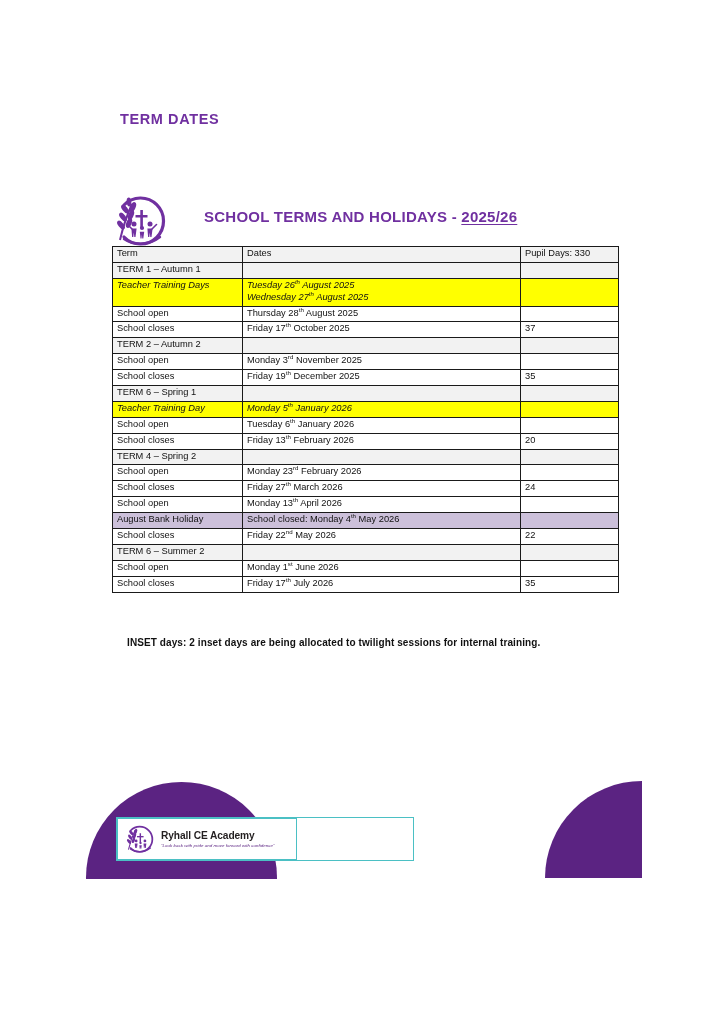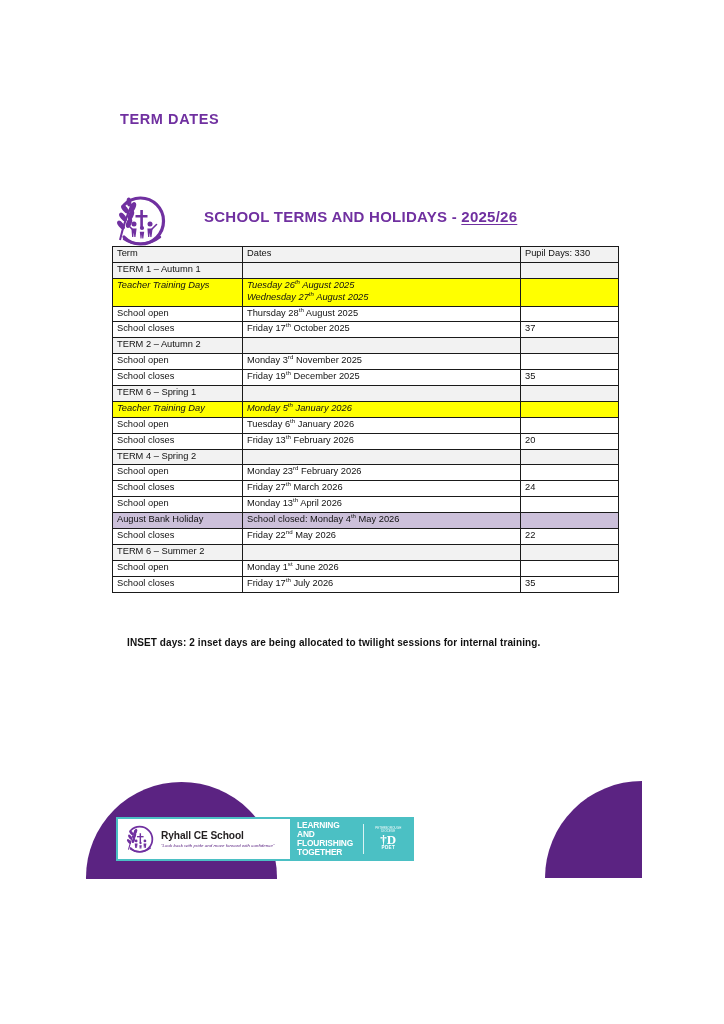--- a/index.html
+++ b/index.html
@@ -377,30 +377,17 @@
       <g fill="#7030A0">
         <circle cx="24" cy="31" r="2.5"></circle>
         <path d="M21.4 35.5 h5.2 l-1.1 8.5 h-1.2 l-0.5-4.6 -0.5 4.6 h-1.2 z"></path>
         <circle cx="40" cy="31" r="2.5"></circle>
         <path d="M37.4 35.5 h5.2 l-1.1 8.5 h-1.2 l-0.5-4.6 -0.5 4.6 h-1.2 z"></path>
         <circle cx="32" cy="35" r="2.1"></circle>
         <path d="M29.8 38.8 h4.4 l-0.9 6.6 h-1 l-0.4-3.6 -0.4 3.6 h-1 z"></path>
       </g>
     </svg>
     <div id="logo-words">
-      <div id="school-name">Ryhall CE School</div>
+      <div id="school-name">Ryhall CE Academy</div>
       <div id="school-strap">“Look back with pride and move forward with confidence”</div>
     </div>
   </div>
-  <div id="logo-teal">
-    <div id="trust-motto">
-      <div>LEARNING AND</div>
-      <div>FLOURISHING</div>
-      <div>TOGETHER</div>
-    </div>
-    <div id="pdet-divider"></div>
-    <div id="pdet-mark">
-      <div id="pdet-top">PETERBOROUGH DIOCESE</div>
-      <div id="pdet-glyph">†D</div>
-      <div id="pdet-name">PDET</div>
-    </div>
-  </div>
 </div>
 
 </body></html>

